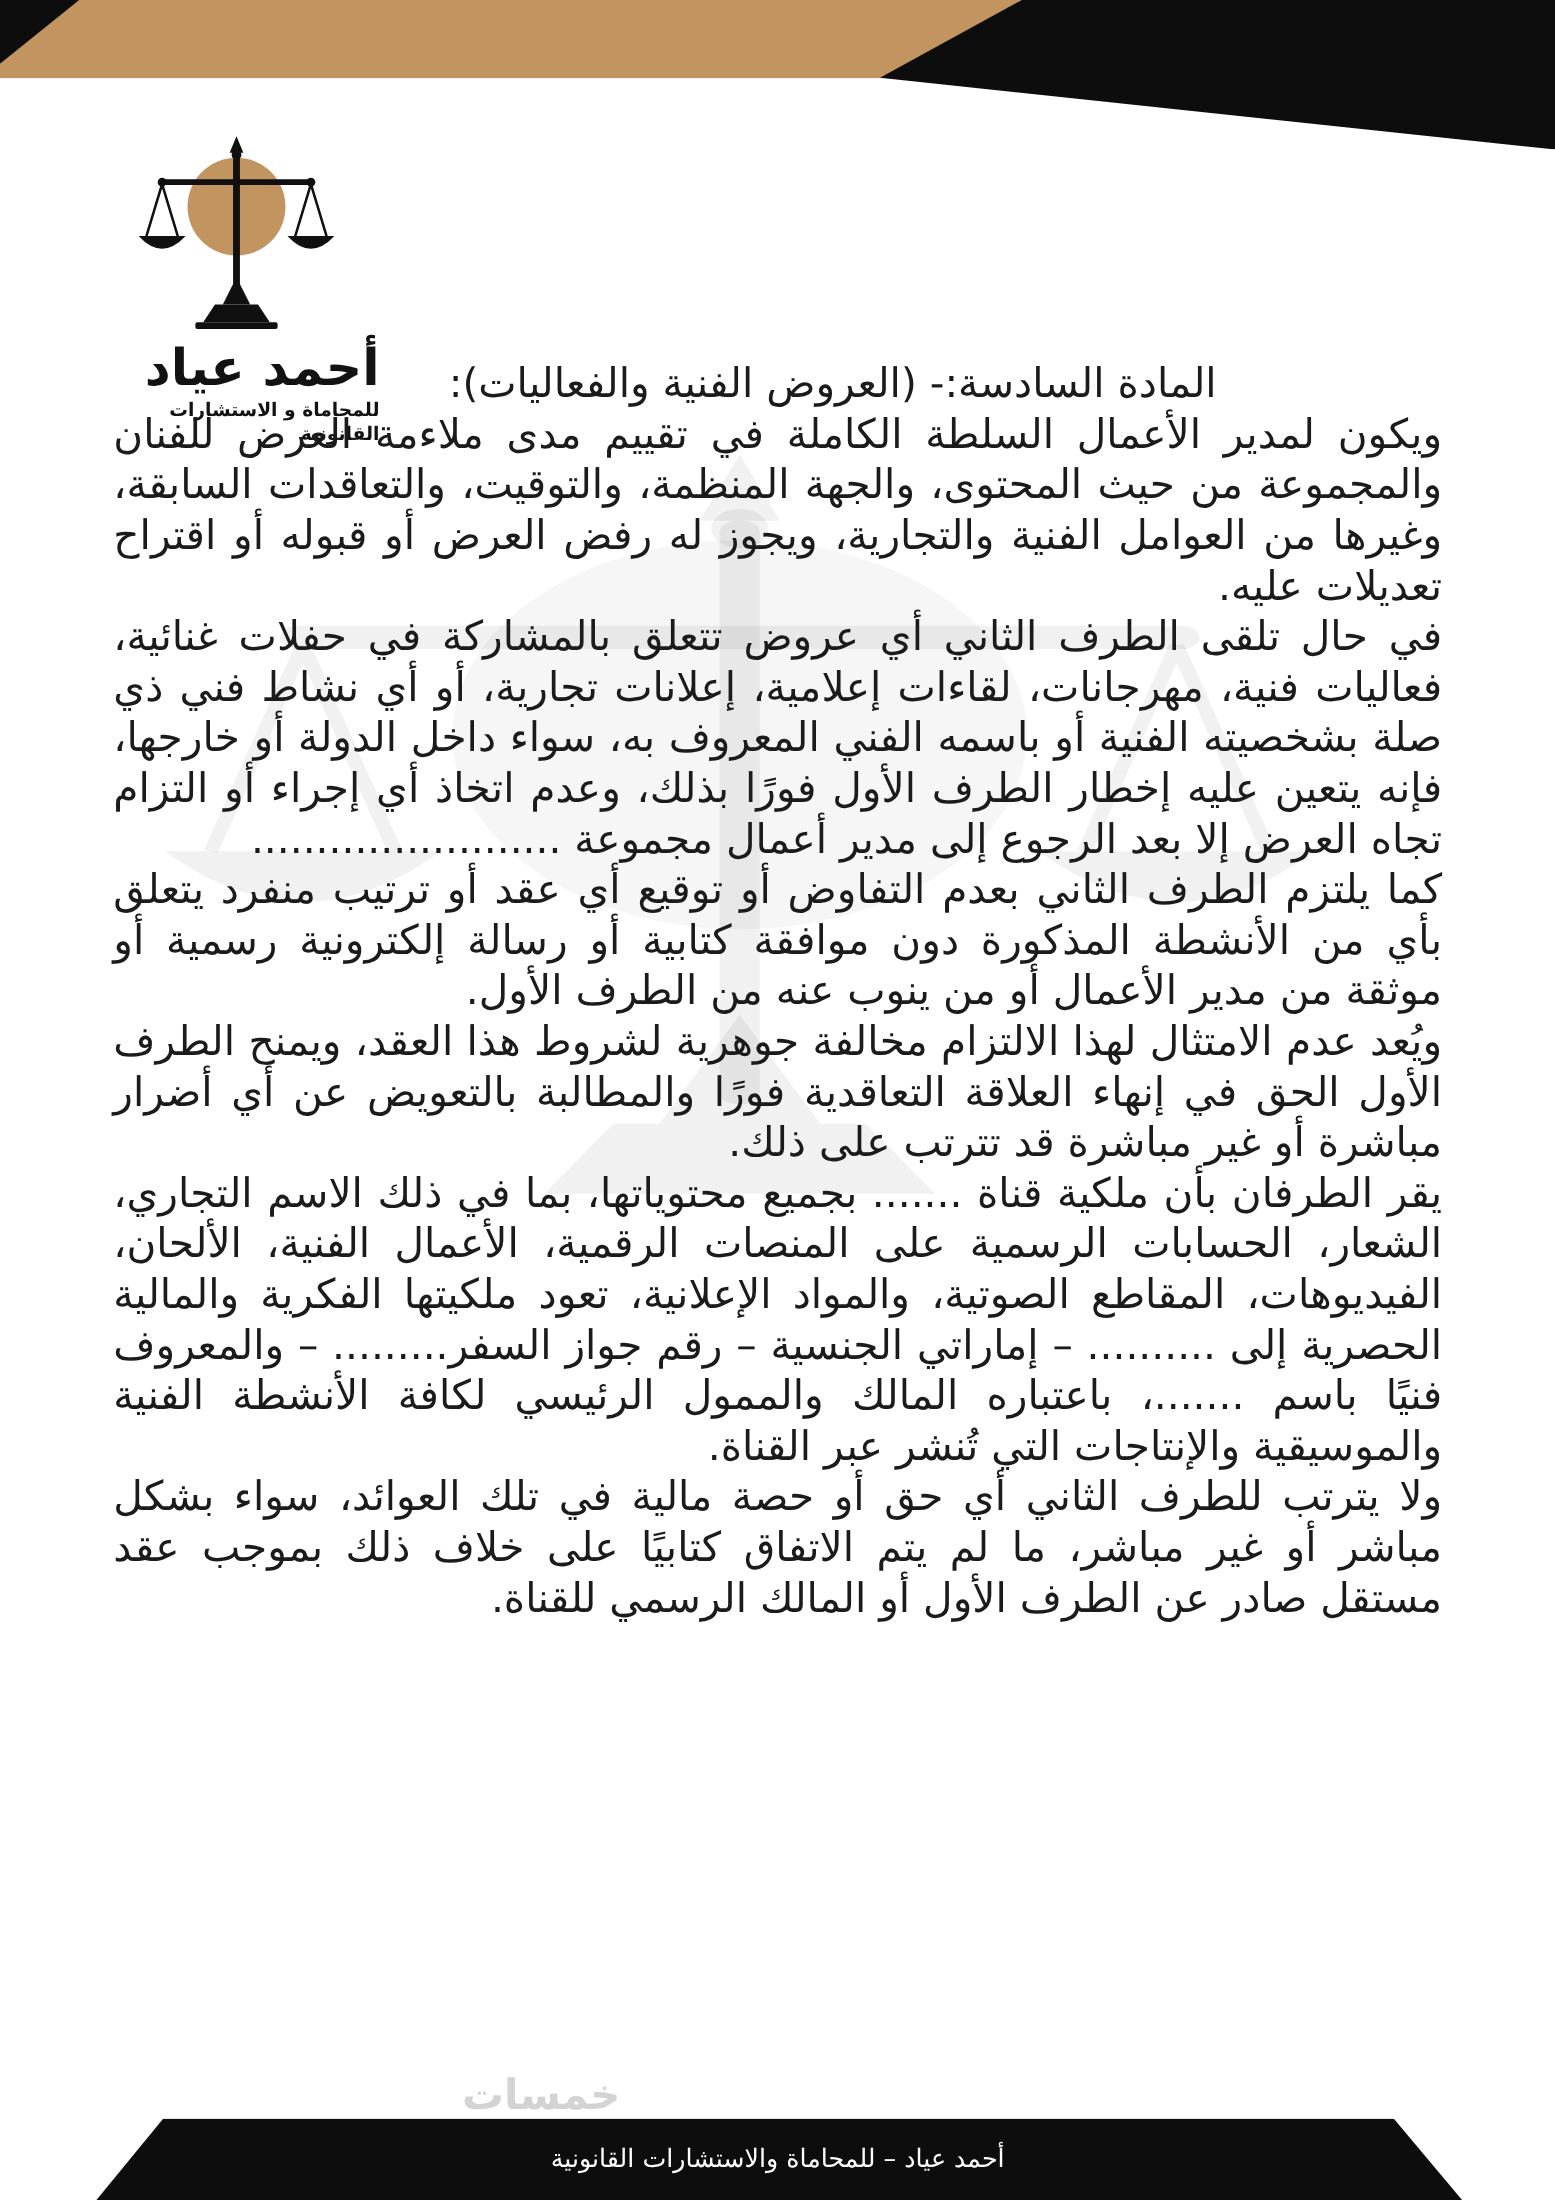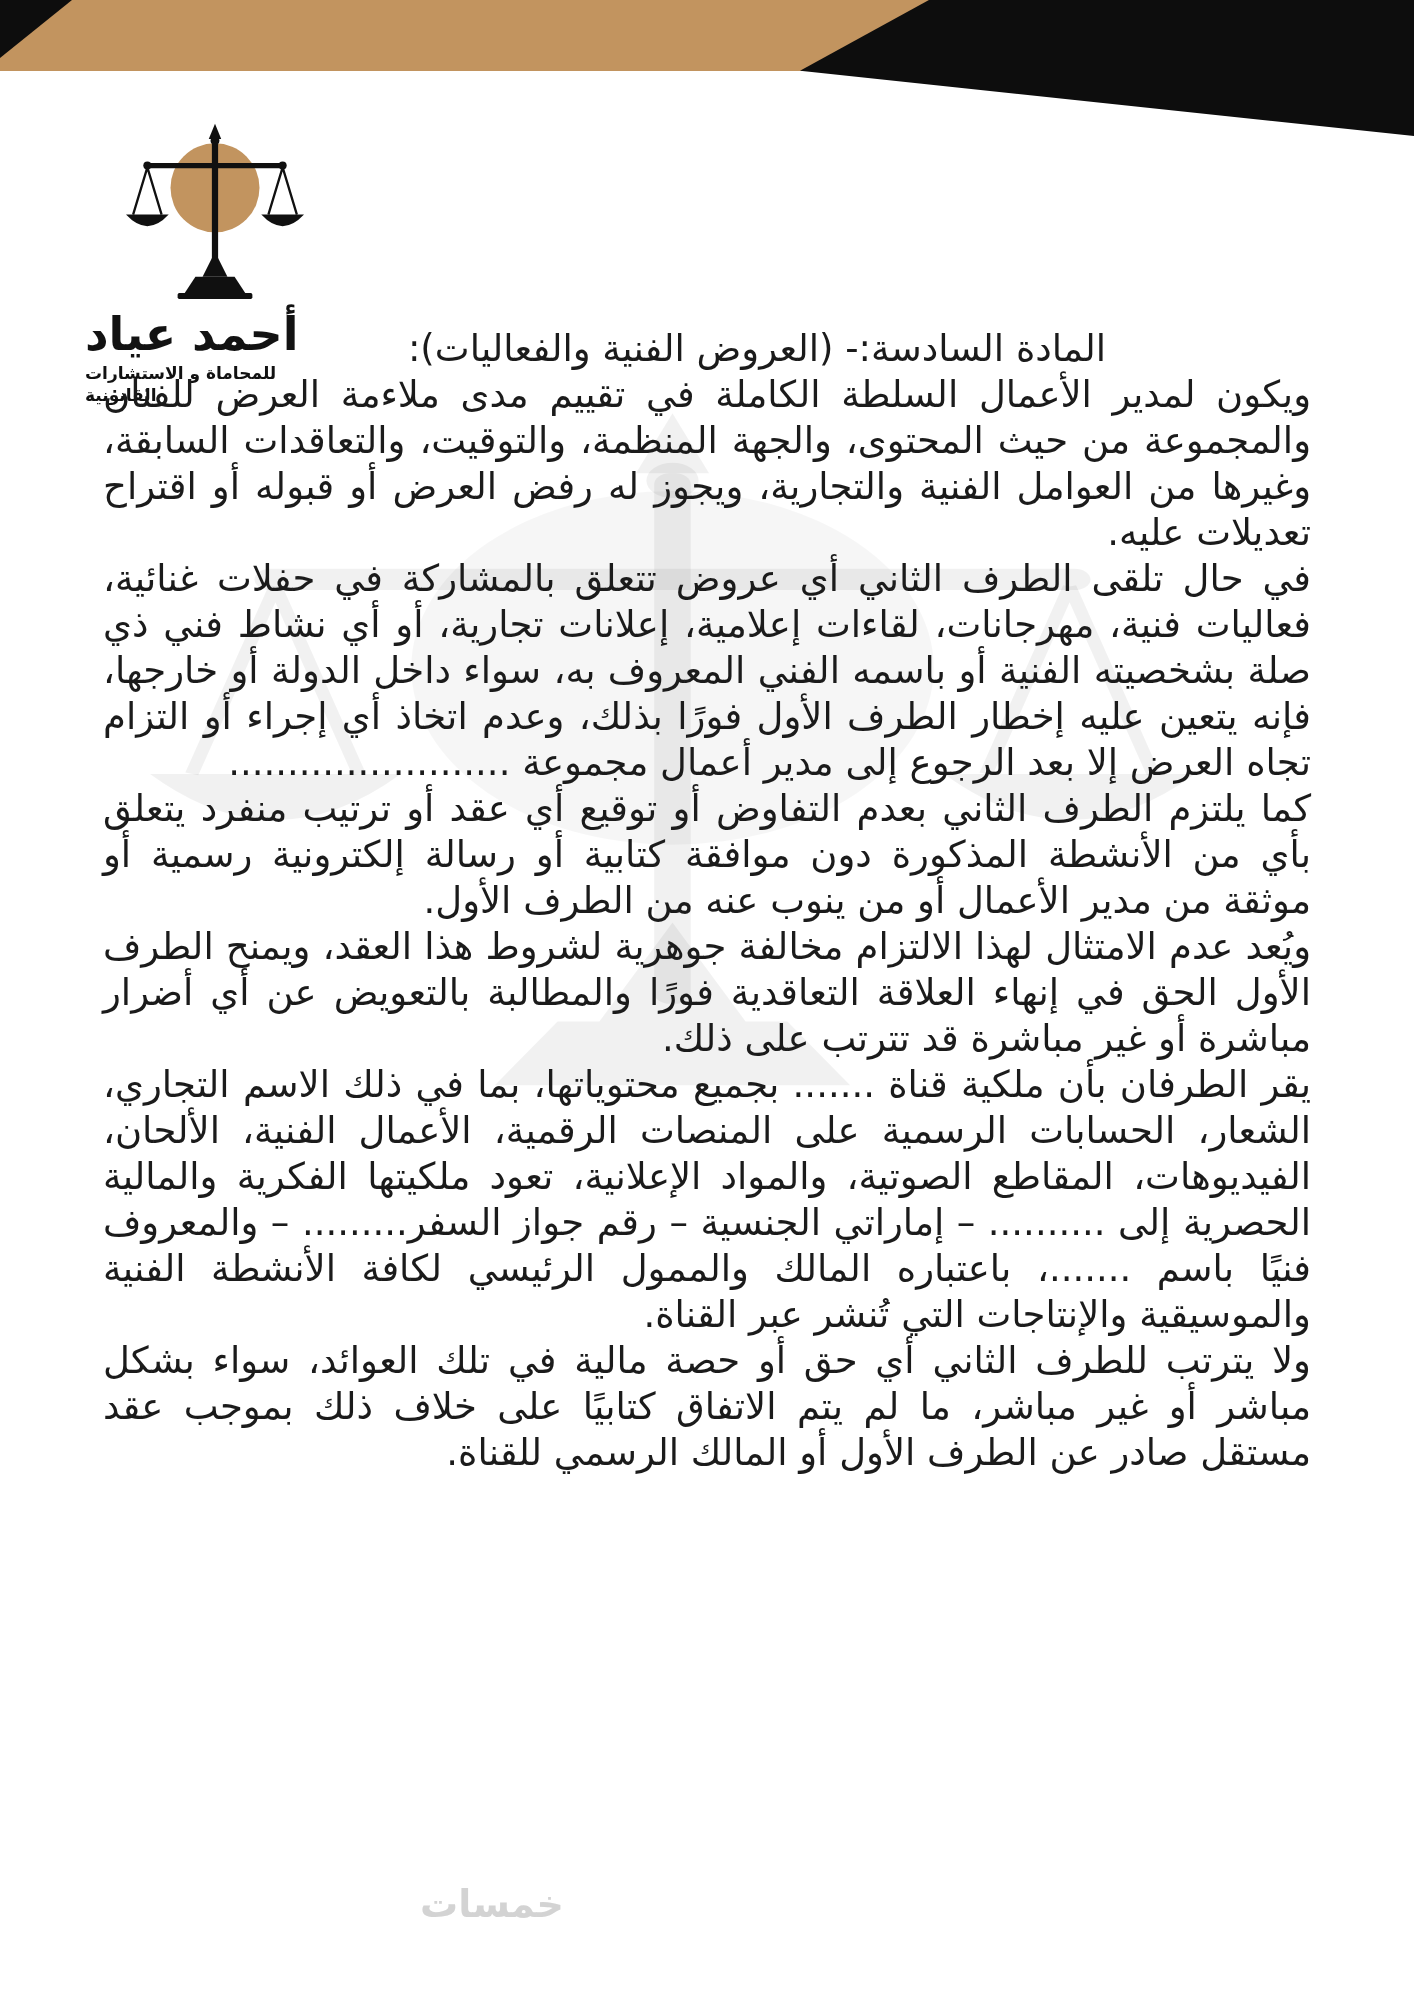--- a/index.html
+++ b/index.html
@@ -21,21 +21,21 @@
     clip-path:polygon(21% 0, 100% 0, 100% 100%, 0 52%);
   }
   .top-corner-left{
     position:absolute;left:0;top:0;width:72px;height:58px;
     background:#0d0d0d;z-index:2;
     clip-path:polygon(0 0, 100% 0, 0 100%);
   }
   
   .logo{
     position:absolute;left:85px;top:118px;width:260px;
-    text-align:left;z-index:3;
+    text-align:right;z-index:3;
   }
   .logo svg{display:block;margin:0 auto;}
   .brand-name{
     direction:rtl;
     font-size:46px;font-weight:bold;color:#121212;
     line-height:52px;margin-top:4px;letter-spacing:0;
   }
   .brand-tagline{
     direction:rtl;
     font-size:17px;font-weight:bold;color:#121212;
@@ -131,14 +131,17 @@
     <p>ويكون لمدير الأعمال السلطة الكاملة في تقييم مدى ملاءمة العرض للفنان والمجموعة من حيث المحتوى، والجهة المنظمة، والتوقيت، والتعاقدات السابقة، وغيرها من العوامل الفنية والتجارية، ويجوز له رفض العرض أو قبوله أو اقتراح تعديلات عليه.</p>
     <p>في حال تلقى الطرف الثاني أي عروض تتعلق بالمشاركة في حفلات غنائية، فعاليات فنية، مهرجانات، لقاءات إعلامية، إعلانات تجارية، أو أي نشاط فني ذي صلة بشخصيته الفنية أو باسمه الفني المعروف به، سواء داخل الدولة أو خارجها، فإنه يتعين عليه إخطار الطرف الأول فورًا بذلك، وعدم اتخاذ أي إجراء أو التزام تجاه العرض إلا بعد الرجوع إلى مدير أعمال مجموعة ........................</p>
     <p>كما يلتزم الطرف الثاني بعدم التفاوض أو توقيع أي عقد أو ترتيب منفرد يتعلق بأي من الأنشطة المذكورة دون موافقة كتابية أو رسالة إلكترونية رسمية أو موثقة من مدير الأعمال أو من ينوب عنه من الطرف الأول.</p>
     <p>ويُعد عدم الامتثال لهذا الالتزام مخالفة جوهرية لشروط هذا العقد، ويمنح الطرف الأول الحق في إنهاء العلاقة التعاقدية فورًا والمطالبة بالتعويض عن أي أضرار مباشرة أو غير مباشرة قد تترتب على ذلك.</p>
     <p>يقر الطرفان بأن ملكية قناة .......  بجميع محتوياتها، بما في ذلك الاسم التجاري، الشعار، الحسابات الرسمية على المنصات الرقمية، الأعمال الفنية، الألحان، الفيديوهات، المقاطع الصوتية، والمواد الإعلانية، تعود ملكيتها الفكرية والمالية الحصرية إلى .......... – إماراتي الجنسية – رقم جواز السفر......... – والمعروف فنيًا باسم .......، باعتباره المالك والممول الرئيسي لكافة الأنشطة الفنية والموسيقية والإنتاجات التي تُنشر عبر القناة.</p>
     <p>ولا يترتب للطرف الثاني أي حق أو حصة مالية في تلك العوائد، سواء بشكل مباشر أو غير مباشر، ما لم يتم الاتفاق كتابيًا على خلاف ذلك بموجب عقد مستقل صادر عن الطرف الأول أو المالك الرسمي للقناة.</p>
   </div>
 
   <div class="khamsat-mark">خمسات</div>
 
+  <div class="footer-band">
+    <span class="footer-text">أحمد عياد – للمحاماة والاستشارات القانونية</span>
+  </div>
 
 </div>
 
 </body></html>

